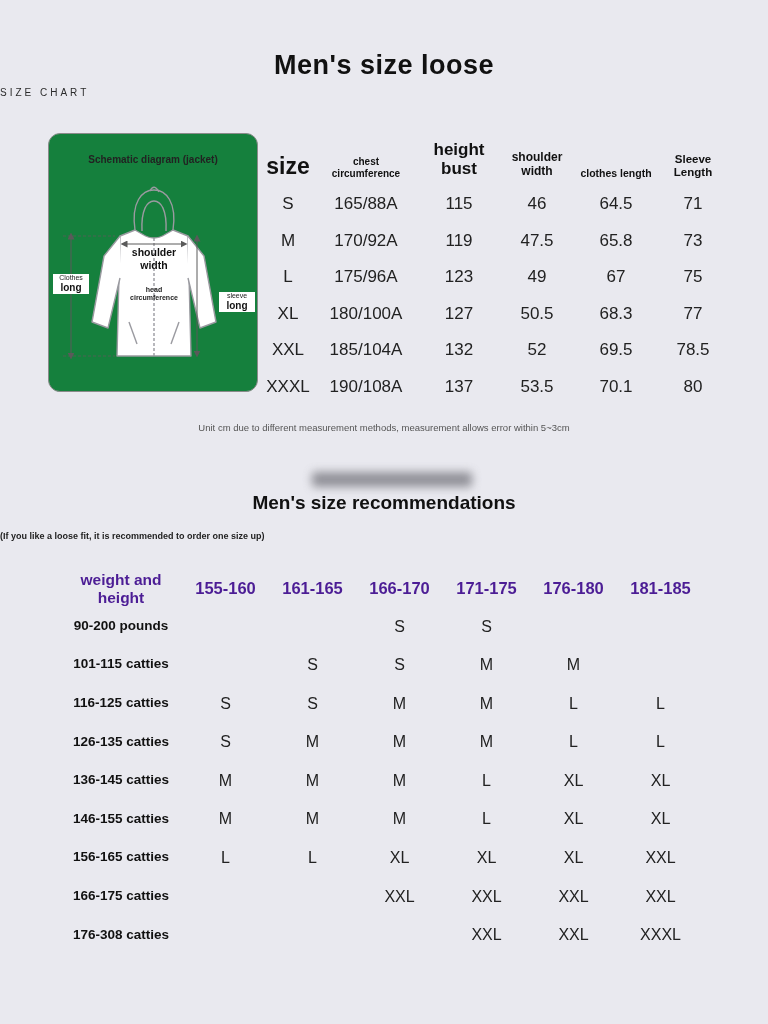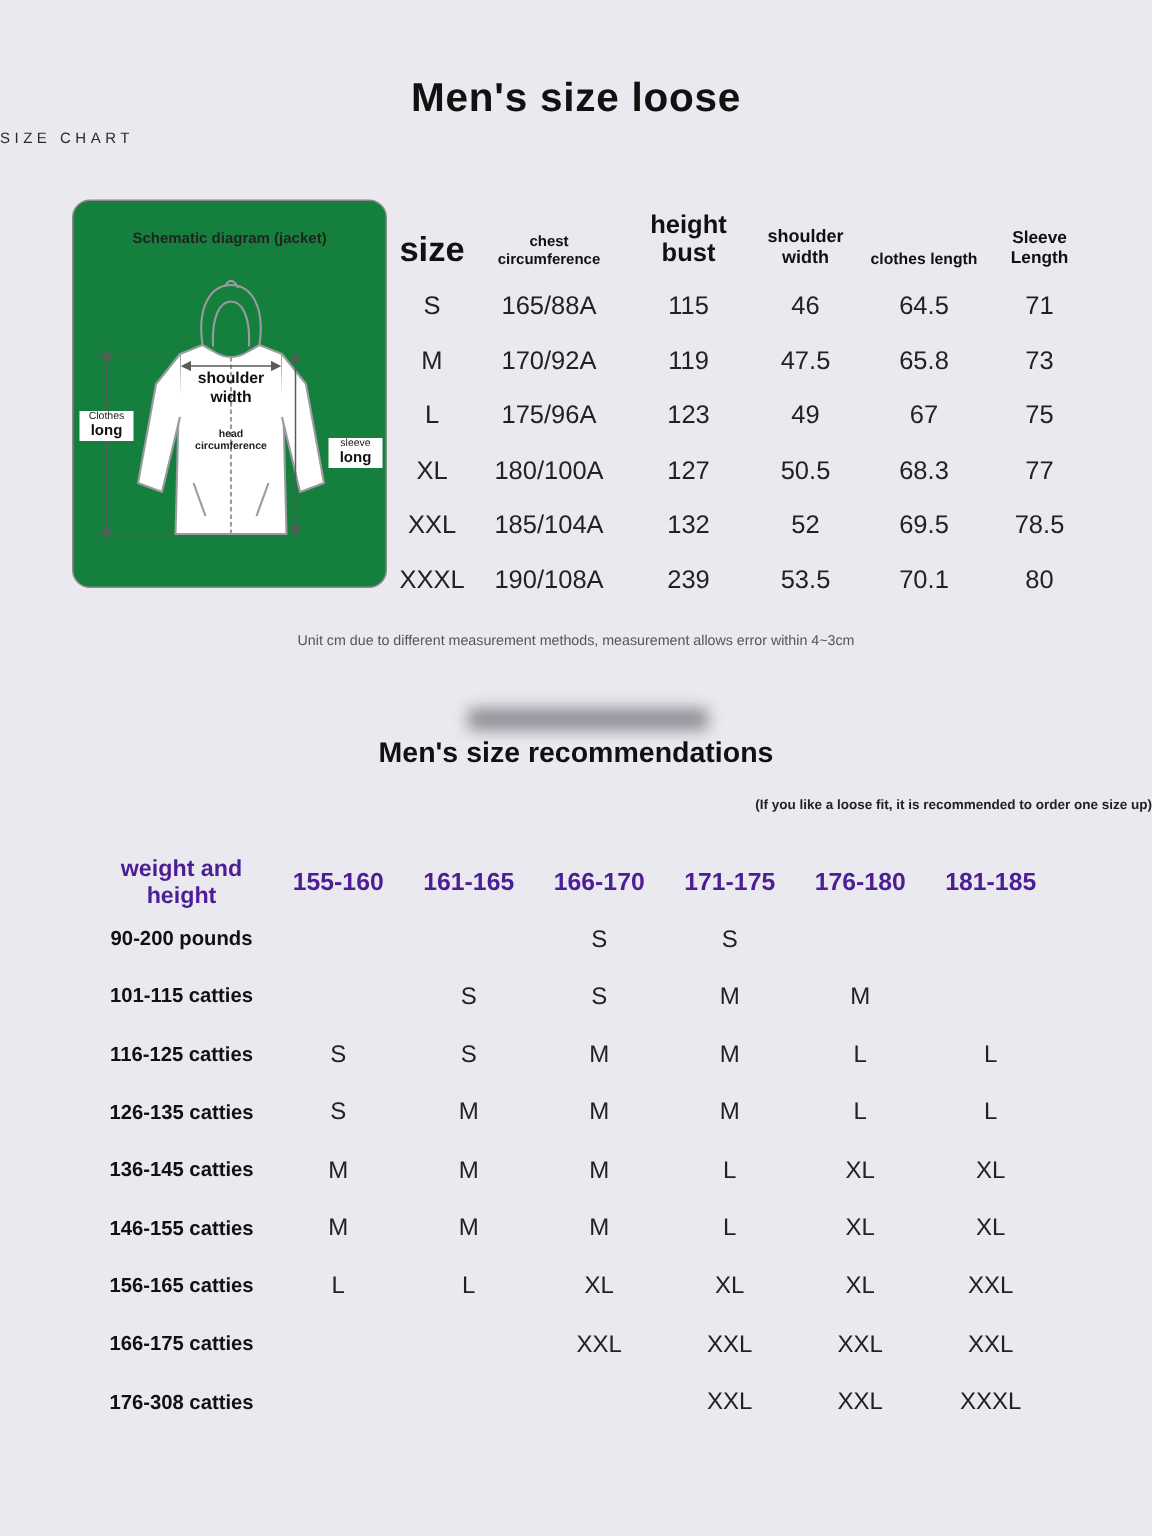--- a/index.html
+++ b/index.html
@@ -44,21 +44,21 @@
   .size-table .head.c5 { font-size: 10.5px; padding-left: 8px; padding-right: 8px; }
 
   .unit-note { position: absolute; top: 422px; left: 0; width: 100%; text-align: center;
     font-size: 9.5px; color: #555; }
 
   .blur-strip { position: absolute; left: 312px; top: 472px; width: 160px; height: 15px;
     background: #6b6b73; border-radius: 3px; filter: blur(5px); opacity: .7; }
 
   .rec-title { position: absolute; top: 492px; left: 0; width: 100%; text-align: center;
     font-size: 19px; font-weight: 700; color: #111; }
-  .rec-subtitle { position: absolute; top: 531px; left: 0; width: 100%; text-align: right;
+  .rec-subtitle { position: absolute; top: 531px; left: 0; width: 100%; text-align: left;
     font-size: 9px; font-weight: 700; color: #222; }
 
   
   .rec-table { position: absolute; left: 60px; top: 570px; width: 644px;
     display: grid; grid-template-columns: 122px repeat(6, 87px);
     grid-template-rows: 37px repeat(9, 38.6px); }
   .rec-table .cell { display: flex; align-items: center; justify-content: center;
     font-size: 16px; color: #222; text-align: center; line-height: 1.1; }
   .rec-table .head { font-weight: 700; font-size: 16.5px; color: #4c1d95; }
   .rec-table .head.c0 { font-size: 15.5px; }
@@ -145,27 +145,27 @@
       <div class="cell c4">68.3</div>
       <div class="cell c5">77</div>
       <div class="cell rowlabel c0">XXL</div>
       <div class="cell c1">185/104A</div>
       <div class="cell c2">132</div>
       <div class="cell c3">52</div>
       <div class="cell c4">69.5</div>
       <div class="cell c5">78.5</div>
       <div class="cell rowlabel c0">XXXL</div>
       <div class="cell c1">190/108A</div>
-      <div class="cell c2">239</div>
+      <div class="cell c2">137</div>
       <div class="cell c3">53.5</div>
       <div class="cell c4">70.1</div>
       <div class="cell c5">80</div>
     </div>
 
-  <div class="unit-note">Unit cm due to different measurement methods, measurement allows error within 4~3cm</div>
+  <div class="unit-note">Unit cm due to different measurement methods, measurement allows error within 5~3cm</div>
 
   <div class="blur-strip"></div>
 
   <h2 class="rec-title">Men's size recommendations</h2>
   <div class="rec-subtitle">(If you like a loose fit, it is recommended to order one size up)</div>
 
   <div class="rec-table">
       <div class="cell head c0">weight and height</div>
       <div class="cell head c1">155-160</div>
       <div class="cell head c2">161-165</div>

